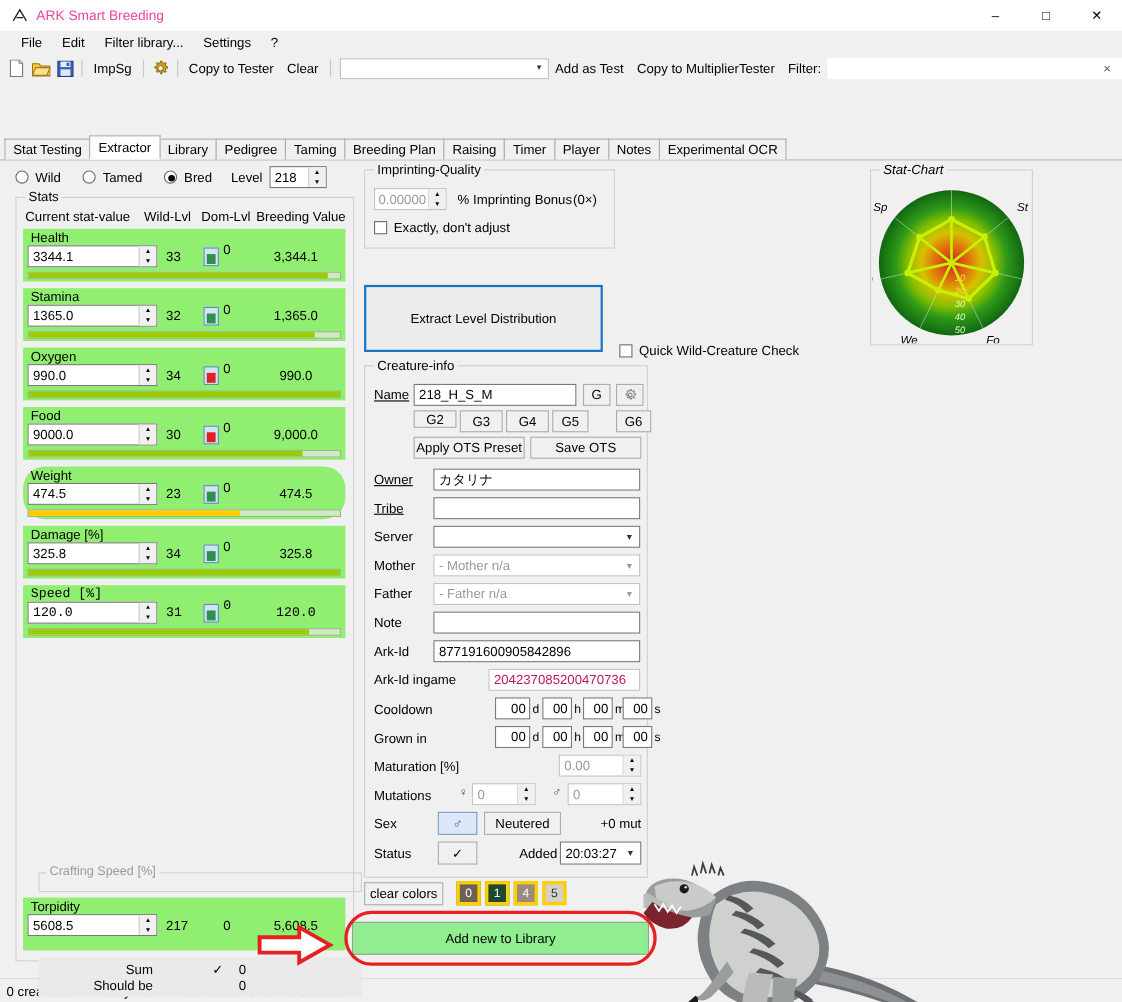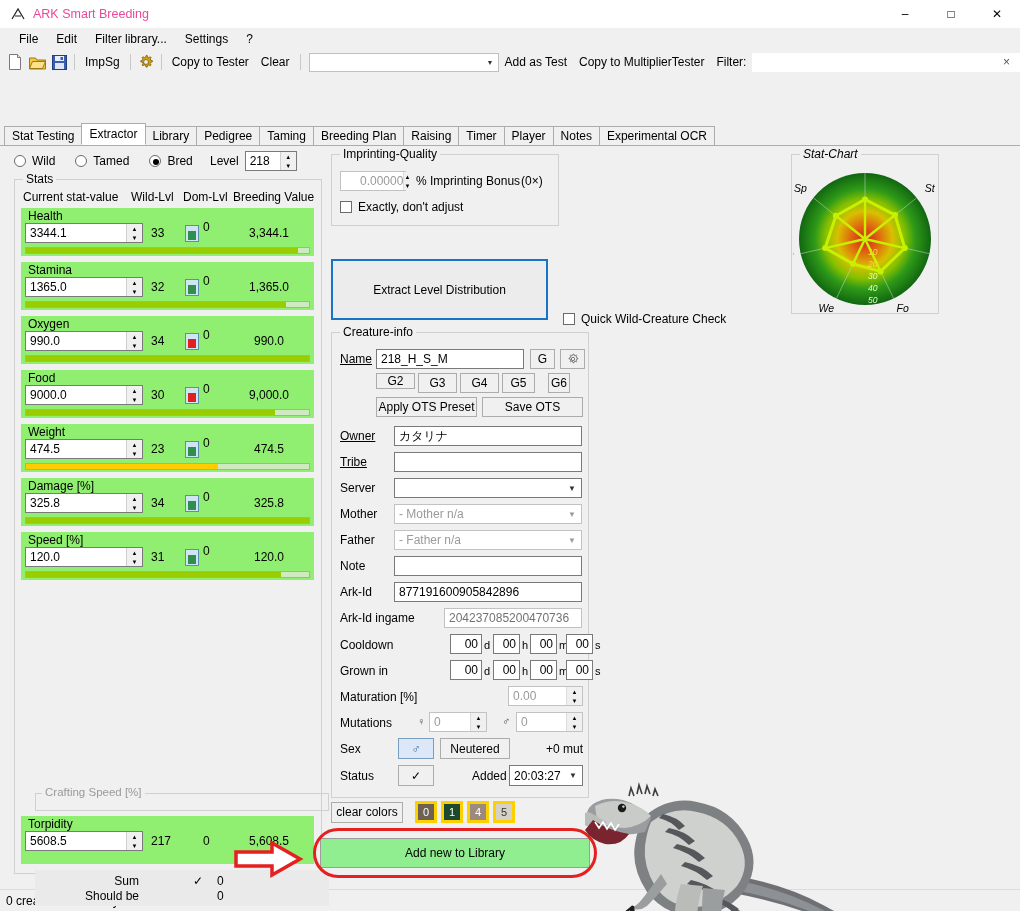--- a/index.html
+++ b/index.html
@@ -103,21 +103,21 @@
   .torprow .bv { position:absolute; left:205px; top:18px; width:86px; text-align:center; }
 
   .sumbox { position:absolute; left:20px; top:690px; width:294px; height:36px; background:#eaeaea; font-size:12px; }
   .sumbox .lab { position:absolute; width:104px; text-align:right; }
   .sumbox .chk { position:absolute; left:158px; }
   .sumbox .num { position:absolute; left:182px; }
 
   
   .impgrp { left:331px; top:8px; width:228px; height:72px; }
   .imp-spin { position:absolute; left:8px; top:16px; width:66px; height:20px; border:1px solid #c2c2c2; background:#fff; display:flex; align-items:center; }
-  .imp-spin .t { padding-left:19px; color:#9a9a9a; font-size:12px; }
+  .imp-spin .t { padding-left:3px; color:#9a9a9a; font-size:12px; }
   .imp-lbl { position:absolute; left:84px; top:19px; font-size:12px; }
   .imp-x { position:absolute; left:189px; top:19px; font-size:12px; }
   .imp-cb { position:absolute; left:8px; top:45px; display:flex; align-items:center; gap:6px; font-size:12px; }
 
   .qwcc { position:absolute; left:563px; top:166px; display:flex; align-items:center; gap:6px; font-size:12px; }
 
   .btn-extract { position:absolute; left:331px; top:113px; width:217px; height:61px; background:#ececec; border:2px solid #1675c7; display:flex; align-items:center; justify-content:center; font-size:12px; }
 
   
   .cinfo { left:331px; top:186px; width:258px; height:466px; }
@@ -367,21 +367,21 @@
             <div class="wl">30</div>
             <div class="dlock red">
               <i></i>
             </div>
             <div class="dl">0</div>
             <div class="bv">9,000.0</div>
             <div class="bar">
               <i style="width: 88%;"></i>
             </div>
           </div>
-          <div class="statrow" style="top: 244px;">
+          <div class="statrow" style="top: 244px; border-radius: 20px;">
             <div class="nm">Weight</div>
             <div class="val">
               <span class="t">474.5</span>
               <span class="sp" style="margin-left:auto;width:16px;height:18px;border-left:1px solid #cfcfcf;background:#f0f0f0;display:flex;flex-direction:column">
                 <i style="flex:1;display:flex;align-items:center;justify-content:center;font-size:6px;font-style:normal">▲</i>
                 <i style="flex:1;display:flex;align-items:center;justify-content:center;font-size:6px;font-style:normal">▼</i>
               </span>
             </div>
             <div class="wl">23</div>
             <div class="dlock">
@@ -405,21 +405,21 @@
             <div class="wl">34</div>
             <div class="dlock">
               <i></i>
             </div>
             <div class="dl">0</div>
             <div class="bv">325.8</div>
             <div class="bar">
               <i style="width: 100%;"></i>
             </div>
           </div>
-          <div class="statrow" style="top: 352px;">
+          <div class="statrow" style="top: 352px; font-family: Liberation Mono, monospace;">
             <div class="nm">Speed [%]</div>
             <div class="val">
               <span class="t">120.0</span>
               <span class="sp" style="margin-left:auto;width:16px;height:18px;border-left:1px solid #cfcfcf;background:#f0f0f0;display:flex;flex-direction:column">
                 <i style="flex:1;display:flex;align-items:center;justify-content:center;font-size:6px;font-style:normal">▲</i>
                 <i style="flex:1;display:flex;align-items:center;justify-content:center;font-size:6px;font-style:normal">▼</i>
               </span>
             </div>
             <div class="wl">31</div>
             <div class="dlock">
@@ -496,21 +496,21 @@
         <svg width="12" height="12" viewBox="0 0 16 16">
             <path d="M8 1.5 l1.2 0 .4 1.6 1.3 .55 1.4-.9 .85.85-.9 1.4 .55 1.3 1.6 .4 0 1.2 -1.6 .4 -.55 1.3 .9 1.4 -.85 .85 -1.4-.9 -1.3 .55 -.4 1.6 -1.2 0 -.4-1.6 -1.3-.55 -1.4 .9 -.85-.85 .9-1.4 -.55-1.3 -1.6-.4 0-1.2 1.6-.4 .55-1.3 -.9-1.4 .85-.85 1.4 .9 1.3-.55 z" fill="none" stroke="#555" stroke-width="1"></path>
             <circle cx="8" cy="8" r="2.2" fill="none" stroke="#555" stroke-width="1"></circle>
           </svg>
       </div>
 
       <div class="minibtn" style="left:44px; top:40px; width:39px; height:16px">G2</div>
       <div class="minibtn" style="left:86px; top:40px; width:39px; height:20px">G3</div>
       <div class="minibtn" style="left:128px; top:40px; width:39px; height:20px">G4</div>
       <div class="minibtn" style="left:170px; top:40px; width:33px; height:20px">G5</div>
-      <div class="minibtn" style="left:216px; top:40px; width:22px; height:20px">G6</div>
+      <div class="minibtn" style="left:228px; top:40px; width:32px; height:20px">G6</div>
 
       <div class="minibtn" style="left:44px; top:64px; width:101px; height:20px">Apply OTS Preset</div>
       <div class="minibtn" style="left:150px; top:64px; width:101px; height:20px">Save OTS</div>
 
       <div class="lbl ul" style="left:8px; top:96px">Owner</div>
       <div class="fld" style="left:62px; top:93px; width:188px; height:20px">
           <span class="t">カタリナ</span>
         </div>
 
       <div class="lbl ul" style="left:8px; top:122px">Tribe</div>
@@ -541,21 +541,21 @@
           <span class="t"></span>
         </div>
 
       <div class="lbl" style="left:8px; top:252px">Ark-Id</div>
       <div class="fld" style="left:62px; top:249px; width:188px; height:20px">
           <span class="t">877191600905842896</span>
         </div>
 
       <div class="lbl" style="left:8px; top:278px">Ark-Id ingame</div>
       <div class="fld dis" style="left:112px; top:275px; width:138px; height:20px">
-          <span class="t" style="color:#737373">204237085200470736</span>
+          <span class="t" style="color:#be185d">204237085200470736</span>
         </div>
 
       <div class="lbl" style="left:8px; top:305px">Cooldown</div>
       <div class="timebox" style="left:118px; top:301px; width:32px">00</div>
       <div class="timeunit" style="left:152px; top:306px">d</div>
       <div class="timebox" style="left:161px; top:301px; width:27px">00</div>
       <div class="timeunit" style="left:190px; top:306px">h</div>
       <div class="timebox" style="left:198px; top:301px; width:27px">00</div>
       <div class="timeunit" style="left:227px; top:306px">m</div>
       <div class="timebox" style="left:234px; top:301px; width:27px">00</div>

